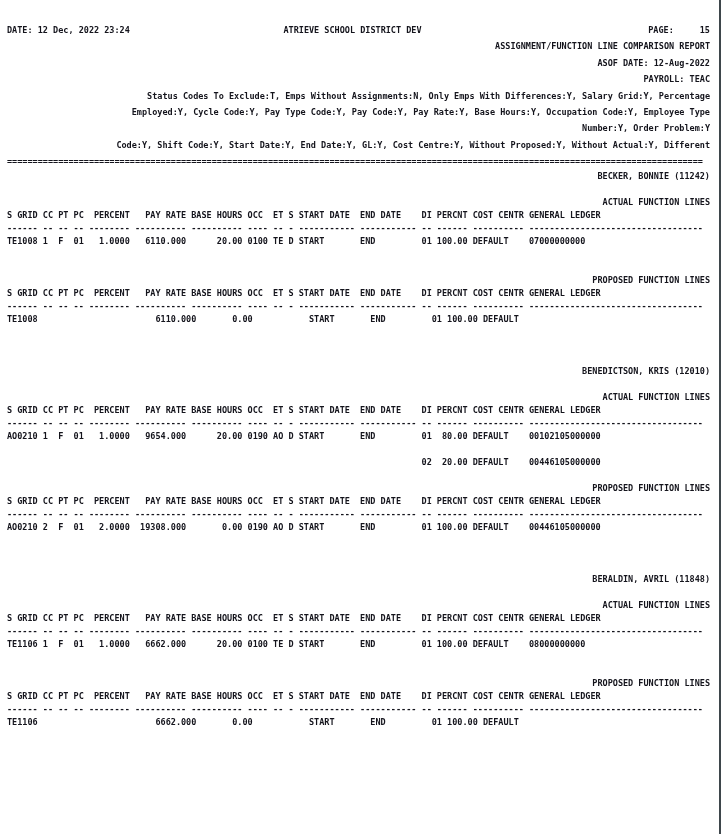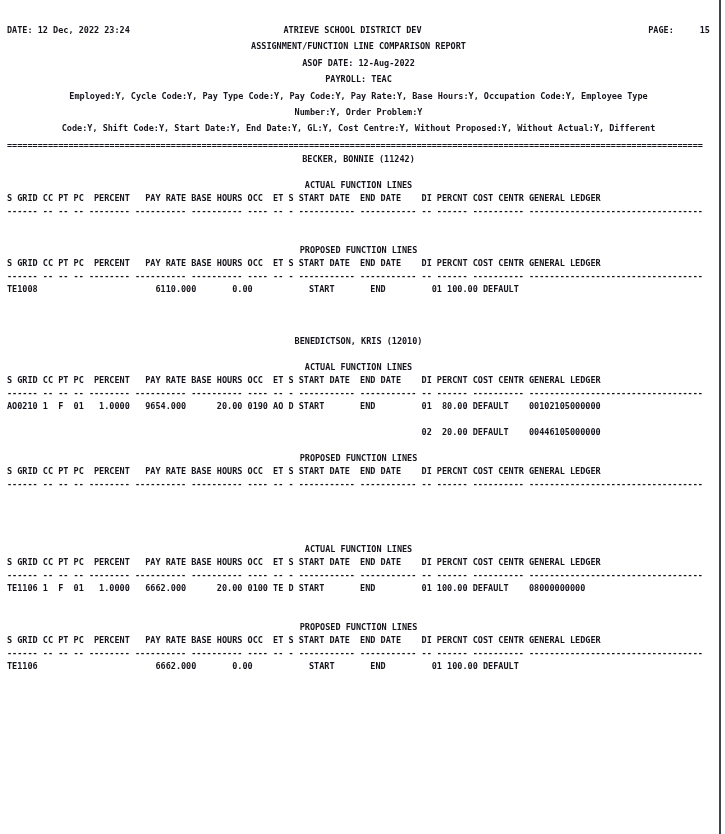--- a/index.html
+++ b/index.html
@@ -6,53 +6,55 @@
   .page{
     width:725px;height:834px;position:relative;overflow:hidden;background:#ffffff;
     font-family:"DejaVu Sans Mono","Liberation Mono",monospace;
     font-weight:bold;font-size:8.5px;color:#14141c;
   }
   .content{padding:22px 15px 0 7px;}
   .ln{white-space:pre;overflow:hidden;}
   .hdr .ln{line-height:16.4px;}
   .rbody .ln{line-height:13px;}
   .rbody{}
-  .center{text-align:center;}
+  .center{text-align:right;}
   .dateline{display:flex;justify-content:space-between;position:relative;}
   .ctr{position:absolute;left:0;right:12px;text-align:center;}
   .pgnum{margin-left:26px;}
   .right-border{position:absolute;top:0;left:719px;width:2px;height:834px;background:#3e464b;}
 </style>
 </head>
 <body>
 
 <div class="page">
   <div class="content">
 
     <div class="hdr">
       <div class="ln dateline">
         <span>DATE: 12 Dec, 2022 23:24</span>
         <span class="ctr">ATRIEVE SCHOOL DISTRICT DEV</span>
         <span><span>PAGE:</span><span class="pgnum">15</span></span>
       </div>
       <div class="ln center">ASSIGNMENT/FUNCTION LINE COMPARISON REPORT</div>
       <div class="ln center">ASOF DATE: 12-Aug-2022</div>
       <div class="ln center">PAYROLL: TEAC</div>
+      <div class="ln center">Status Codes To Exclude:T, Emps Without Assignments:N, Only Emps With Differences:Y, Salary Grid:Y, Percentage</div>
       <div class="ln center">Employed:Y, Cycle Code:Y, Pay Type Code:Y, Pay Code:Y, Pay Rate:Y, Base Hours:Y, Occupation Code:Y, Employee Type</div>
       <div class="ln center">Number:Y, Order Problem:Y</div>
       <div class="ln center">Code:Y, Shift Code:Y, Start Date:Y, End Date:Y, GL:Y, Cost Centre:Y, Without Proposed:Y, Without Actual:Y, Different</div>
       <div class="ln">========================================================================================================================================</div>
     </div>
 
     <div class="rbody" id="report-body">
         <div class="ln center">BECKER, BONNIE (11242)</div>
         <div class="ln">&nbsp;</div>
         <div class="ln center">ACTUAL FUNCTION LINES</div>
         <div class="ln">S GRID CC PT PC  PERCENT   PAY RATE BASE HOURS OCC  ET S START DATE  END DATE    DI PERCNT COST CENTR GENERAL LEDGER</div>
         <div class="ln">------ -- -- -- -------- ---------- ---------- ---- -- - ----------- ----------- -- ------ ---------- ----------------------------------</div>
+        <div class="ln">TE1008 1  F  01   1.0000   6110.000      20.00 0100 TE D START       END         01 100.00 DEFAULT    07000000000</div>
         <div class="ln">&nbsp;</div>
         <div class="ln">&nbsp;</div>
         <div class="ln center">PROPOSED FUNCTION LINES</div>
         <div class="ln">S GRID CC PT PC  PERCENT   PAY RATE BASE HOURS OCC  ET S START DATE  END DATE    DI PERCNT COST CENTR GENERAL LEDGER</div>
         <div class="ln">------ -- -- -- -------- ---------- ---------- ---- -- - ----------- ----------- -- ------ ---------- ----------------------------------</div>
         <div class="ln">TE1008                       6110.000       0.00           START       END         01 100.00 DEFAULT</div>
         <div class="ln">&nbsp;</div>
         <div class="ln">&nbsp;</div>
         <div class="ln">&nbsp;</div>
         <div class="ln center">BENEDICTSON, KRIS (12010)</div>
@@ -60,23 +62,25 @@
         <div class="ln center">ACTUAL FUNCTION LINES</div>
         <div class="ln">S GRID CC PT PC  PERCENT   PAY RATE BASE HOURS OCC  ET S START DATE  END DATE    DI PERCNT COST CENTR GENERAL LEDGER</div>
         <div class="ln">------ -- -- -- -------- ---------- ---------- ---- -- - ----------- ----------- -- ------ ---------- ----------------------------------</div>
         <div class="ln">AO0210 1  F  01   1.0000   9654.000      20.00 0190 AO D START       END         01  80.00 DEFAULT    00102105000000</div>
         <div class="ln">&nbsp;</div>
         <div class="ln">                                                                                 02  20.00 DEFAULT    00446105000000</div>
         <div class="ln">&nbsp;</div>
         <div class="ln center">PROPOSED FUNCTION LINES</div>
         <div class="ln">S GRID CC PT PC  PERCENT   PAY RATE BASE HOURS OCC  ET S START DATE  END DATE    DI PERCNT COST CENTR GENERAL LEDGER</div>
         <div class="ln">------ -- -- -- -------- ---------- ---------- ---- -- - ----------- ----------- -- ------ ---------- ----------------------------------</div>
+        <div class="ln">AO0210 2  F  01   2.0000  19308.000       0.00 0190 AO D START       END         01 100.00 DEFAULT    00446105000000</div>
         <div class="ln">&nbsp;</div>
         <div class="ln">&nbsp;</div>
         <div class="ln">&nbsp;</div>
+        <div class="ln center">BERALDIN, AVRIL (11848)</div>
         <div class="ln">&nbsp;</div>
         <div class="ln center">ACTUAL FUNCTION LINES</div>
         <div class="ln">S GRID CC PT PC  PERCENT   PAY RATE BASE HOURS OCC  ET S START DATE  END DATE    DI PERCNT COST CENTR GENERAL LEDGER</div>
         <div class="ln">------ -- -- -- -------- ---------- ---------- ---- -- - ----------- ----------- -- ------ ---------- ----------------------------------</div>
         <div class="ln">TE1106 1  F  01   1.0000   6662.000      20.00 0100 TE D START       END         01 100.00 DEFAULT    08000000000</div>
         <div class="ln">&nbsp;</div>
         <div class="ln">&nbsp;</div>
         <div class="ln center">PROPOSED FUNCTION LINES</div>
         <div class="ln">S GRID CC PT PC  PERCENT   PAY RATE BASE HOURS OCC  ET S START DATE  END DATE    DI PERCNT COST CENTR GENERAL LEDGER</div>
         <div class="ln">------ -- -- -- -------- ---------- ---------- ---- -- - ----------- ----------- -- ------ ---------- ----------------------------------</div>

